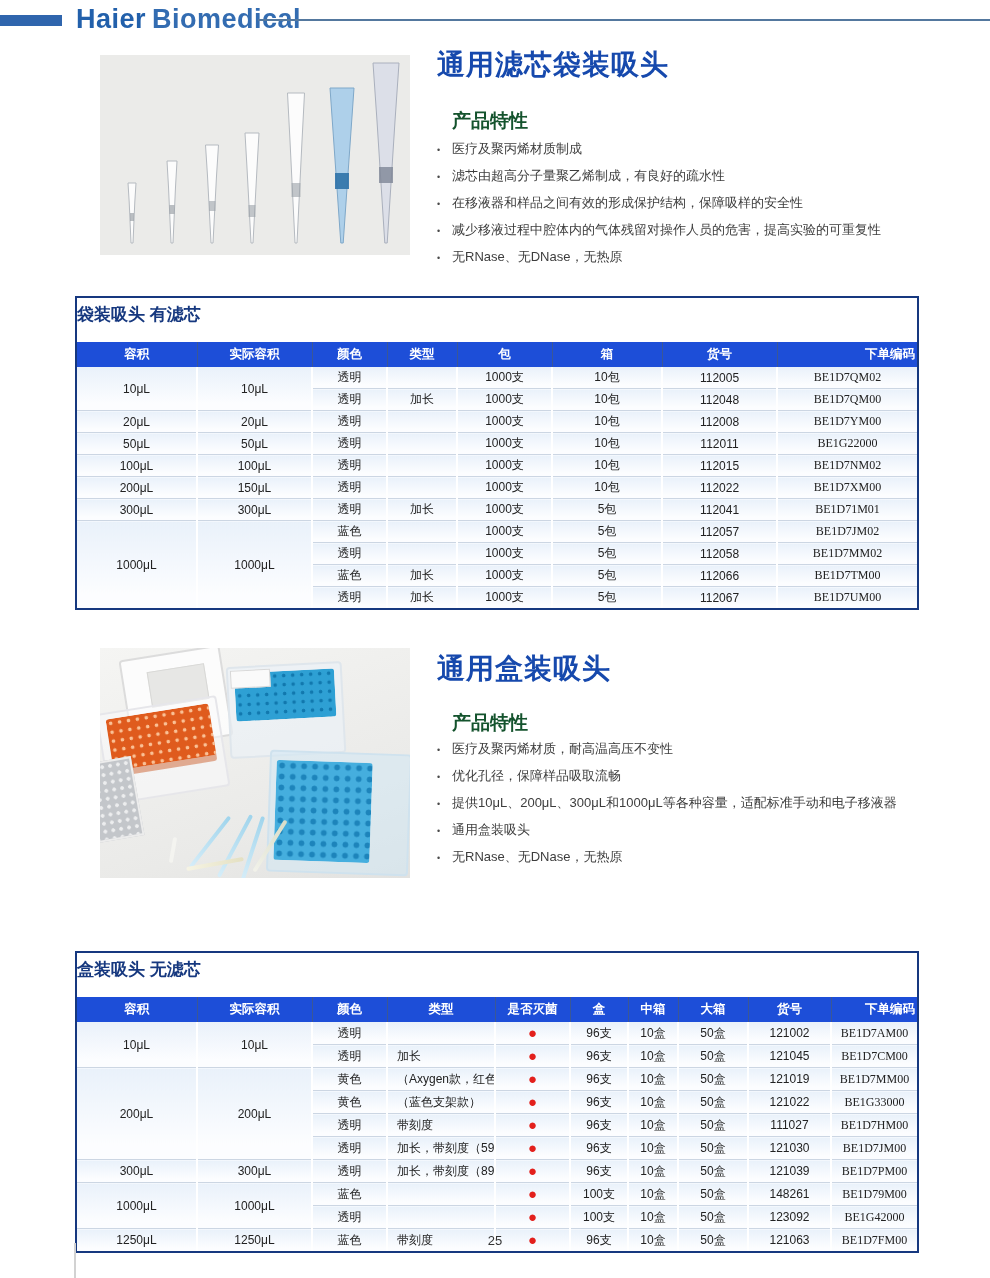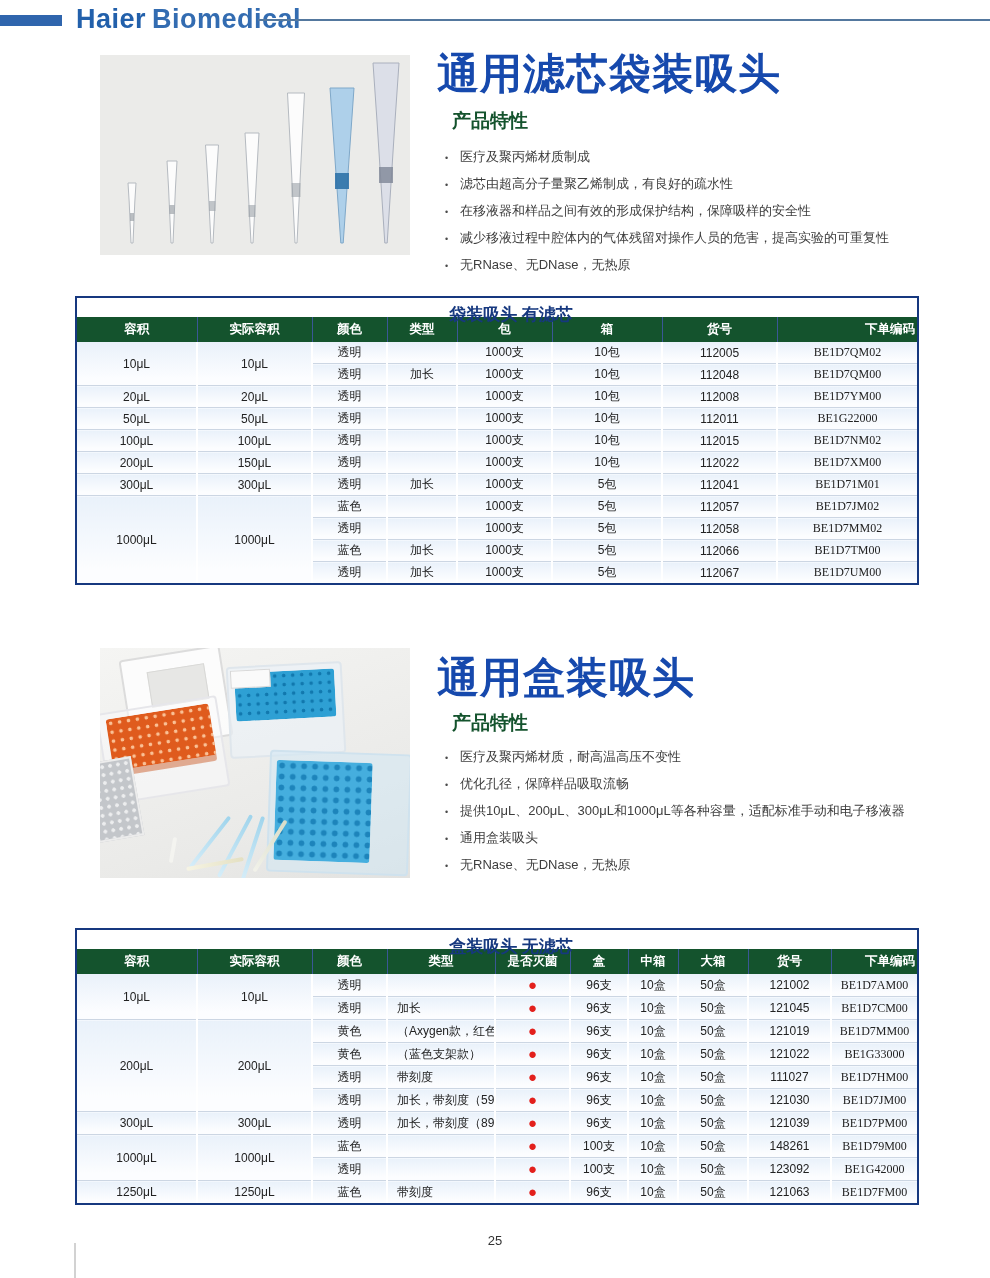--- a/index.html
+++ b/index.html
@@ -7,23 +7,23 @@
   #page{position:relative;width:990px;height:1278px;background:#fff;overflow:hidden;}
 
   
   .brand-bar{position:absolute;left:0;top:15px;width:62px;height:11px;background:#2f65ad;}
   .brand-text{position:absolute;left:76px;top:4px;font-size:27px;color:#2260ab;letter-spacing:.5px;white-space:nowrap;text-align:right;}
   .brand-text .b1{font-weight:700;}
   .brand-text .b2{font-weight:700;opacity:.92;margin-left:6px;}
   .brand-rule{position:absolute;left:258px;top:19px;right:0;height:2px;background:#54789e;}
 
   
-  .sec-title{position:absolute;left:437px;font-size:42px;font-weight:800;color:#1649ad;letter-spacing:1px;white-space:nowrap;font-family:Liberation Mono, monospace;}
+  .sec-title{position:absolute;left:437px;font-size:28px;font-weight:800;color:#1649ad;letter-spacing:1px;white-space:nowrap;font-family:Liberation Mono, monospace;}
   .sec-sub{position:absolute;left:452px;font-size:19px;font-weight:700;color:#14532d;white-space:nowrap;}
-  ul.features{position:absolute;left:437px;margin:8px;padding:0;list-style:none;width:545px;}
+  ul.features{position:absolute;left:437px;margin:0;padding:0;list-style:none;width:545px;}
   ul.features li{position:relative;font-size:13px;color:#3d3d3d;line-height:14px;margin-bottom:13px;padding-left:15px;white-space:nowrap;}
   ul.features li::before{content:"•";position:absolute;left:0;top:1px;font-size:9px;color:#4a4a4a;}
 
   
   .photo{position:absolute;overflow:hidden;}
   .photo.tips-photo{left:100px;top:55px;width:310px;height:200px;background:#ebebe9;}
   .photo.boxes-photo{left:100px;top:648px;width:310px;height:230px;background:linear-gradient(160deg,#f5f5f3 0%,#eaeae8 70%,#e2e2e0 100%);}
   .lid1{position:absolute;left:25px;top:4px;width:98px;height:88px;background:rgba(253,253,253,.88);border:2px solid #dcdcdc;border-radius:4px;transform:rotate(-9deg);}
   .lid1::after{content:"";position:absolute;left:24px;top:14px;width:56px;height:34px;background:#e7e7e5;border:1px solid #d8d8d6;}
   .rackbox-orange{position:absolute;left:2px;top:56px;width:118px;height:88px;background:rgba(250,250,252,.55);border:2px solid #e6e6ea;border-radius:4px;transform:rotate(-9deg);}
@@ -37,23 +37,23 @@
   .loose-tip{position:absolute;height:4px;border-radius:2px;background:linear-gradient(90deg,#d6edf8,#9fd4ec);}
   .lt1{left:78px;top:192px;width:64px;transform:rotate(-52deg);}
   .lt2{left:100px;top:196px;width:70px;transform:rotate(-62deg);}
   .lt3{left:120px;top:198px;width:66px;transform:rotate(-72deg);}
   .lt4{left:140px;top:196px;width:60px;transform:rotate(-58deg);background:linear-gradient(90deg,#f2f2ea,#d9ddc8);}
   .lt5{left:60px;top:200px;width:26px;transform:rotate(-80deg);background:#f4f4f0;}
   .lt6{left:86px;top:214px;width:58px;transform:rotate(-10deg);background:linear-gradient(90deg,#f6f4e4,#e4e0c2);}
 
   
   .table-box{position:absolute;left:75px;width:840px;border:2px solid #16387f;background:#fff;}
-  .t-title{height:19px;line-height:34px;text-align:center;font-size:17px;font-weight:700;color:#16387f;background:#fff;margin-left:28px;}
+  .t-title{height:44px;line-height:34px;text-align:left;font-size:17px;font-weight:700;color:#16387f;background:#fff;}
   table{border-collapse:collapse;width:100%;table-layout:fixed;}
-  th{background:#14532d;color:#fff;font-size:12.5px;font-weight:700;height:25px;border-right:1px solid #3a5796;padding:0 2px;}
+  th{background:#1d4ed8;color:#fff;font-size:12.5px;font-weight:700;height:25px;border-right:1px solid #3a5796;padding:0 2px;}
   th:last-child{border-right:none;text-align:right;}
   td{font-size:12px;color:#222;text-align:center;background:linear-gradient(180deg,#e9f1fa 0%,#fcfdff 85%);border-right:2px solid #fff;border-top:1px solid #ccd6e3;padding:0 2px;overflow:hidden;white-space:nowrap;}
   td:last-child{border-right:none;font-family:Liberation Serif, serif;}
   tbody tr:first-child td{border-top:none;}
   #table1 td{height:21px;}
   #table2 td{height:22px;}
   td.dot{color:#e3201c;font-size:15px;line-height:10px;}
   td.left{text-align:left;padding-left:9px;}
   td.merge{font-size:12px;}
 
@@ -259,21 +259,21 @@
   <div class="sec-title" style="top:650px;">通用盒装吸头</div>
   <div class="sec-sub" style="top:710px;">产品特性</div>
   <ul class="features" style="top:742px;">
       <li>医疗及聚丙烯材质，耐高温高压不变性</li>
       <li>优化孔径，保障样品吸取流畅</li>
       <li>提供10μL、200μL、300μL和1000μL等各种容量，适配标准手动和电子移液器</li>
       <li>通用盒装吸头</li>
       <li>无RNase、无DNase，无热原</li>
     </ul>
 
-  <div class="table-box" style="top:928px;">
+  <div class="table-box" style="top:951px;">
     <div class="t-title">盒装吸头 无滤芯</div>
     <table id="table2">
         <colgroup>
           <col style="width: 120px;">
           <col style="width: 115px;">
           <col style="width: 75px;">
           <col style="width: 108px;">
           <col style="width: 75px;">
           <col style="width: 58px;">
           <col style="width: 50px;">

